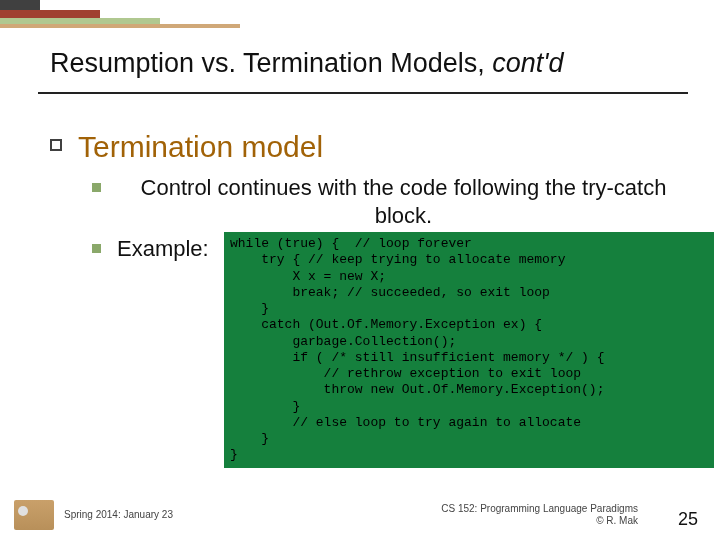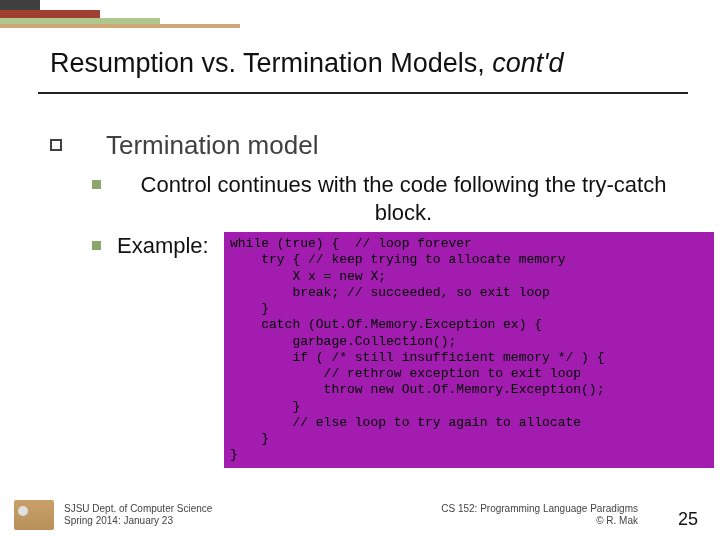--- a/index.html
+++ b/index.html
@@ -10,27 +10,27 @@
   .stripe2 { top: 10px; height: 8px; width: 100px; background: #a04030; }
   .stripe3 { top: 18px; height: 6px; width: 160px; background: #b0c890; }
   .stripe4 { top: 24px; height: 4px; width: 240px; background: #d0a878; }
   .title-wrap { position: absolute; top: 48px; left: 50px; width: 630px; }
   .title { font-size: 27px; color: #111; }
   .title .italic { font-style: italic; }
   .underline { position: absolute; top: 92px; left: 38px; width: 650px; height: 2px; background: #222; }
   .body { position: absolute; top: 130px; left: 50px; width: 640px; }
   .lvl1 { display: flex; align-items: flex-start; margin-bottom: 10px; }
   .bullet-sq-open { width: 12px; height: 12px; border: 2px solid #404040; margin-top: 9px; margin-right: 16px; flex: 0 0 auto; }
-  .lvl1-text { font-size: 26px; color: #404040; margin-left: 28px; }
+  .lvl1-text { font-size: 30px; color: #a16207; }
   .lvl2-group { margin-left: 42px; text-align: center; }
   .lvl2 { display: flex; align-items: flex-start; margin-bottom: 6px; }
   .bullet-sq-fill { width: 9px; height: 9px; background: #8aa86a; margin-top: 9px; margin-right: 16px; flex: 0 0 auto; }
   .lvl2-text { font-size: 22px; color: #111; line-height: 1.25; }
   .example-row .lvl2-text { flex: 0 0 auto; margin-right: 12px; }
-  .codebox { position: absolute; top: 232px; left: 224px; width: 490px; background: #a21caf; padding: 4px 6px; font-family: "Courier New", Courier, monospace; font-size: 13px; line-height: 1.25; white-space: pre; color: #000; }
+  .codebox { position: absolute; top: 232px; left: 224px; width: 490px; background: #15803d; padding: 4px 6px; font-family: "Courier New", Courier, monospace; font-size: 13px; line-height: 1.25; white-space: pre; color: #000; }
   .footer { position: absolute; bottom: 10px; left: 0; width: 720px; display: flex; align-items: center; }
   .logo { width: 40px; height: 30px; margin-left: 14px; margin-right: 10px; background: linear-gradient(#c9a06a,#b8905a); border-radius: 2px; position: relative; }
   .logo::after { content:""; position:absolute; left:4px; top:6px; width:10px; height:10px; background:#e0e0e0; border-radius:50%; }
   .foot-left { font-size: 10px; color: #444; line-height: 1.2; width: 180px; }
   .foot-center { font-size: 10px; color: #444; line-height: 1.2; text-align: right; flex: 1; }
   .foot-right { font-size: 18px; color: #111; width: 60px; text-align: right; margin-right: 22px; margin-top: 8px; }
 </style>
 </head>
 <body>
 
@@ -74,21 +74,20 @@
             // rethrow exception to exit loop
             throw new Out.Of.Memory.Exception();
         }
         // else loop to try again to allocate
     }
 }</div>
 
   <div class="footer">
     <div class="logo"></div>
     <div class="foot-left">
-      <div>SJSU Dept. of Computer Science</div>
       <div>Spring 2014: January 23</div>
     </div>
     <div class="foot-center">
       <div>CS 152: Programming Language Paradigms</div>
       <div>© R. Mak</div>
     </div>
     <div class="foot-right">25</div>
   </div>
 
 </div>

